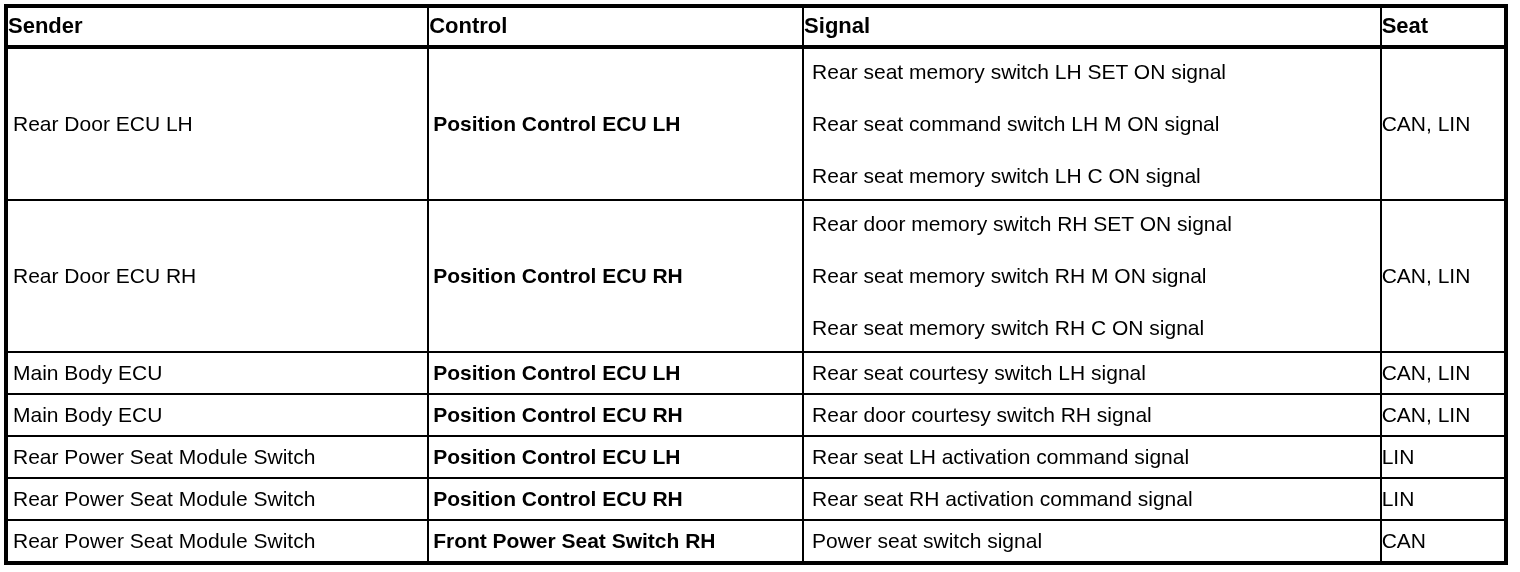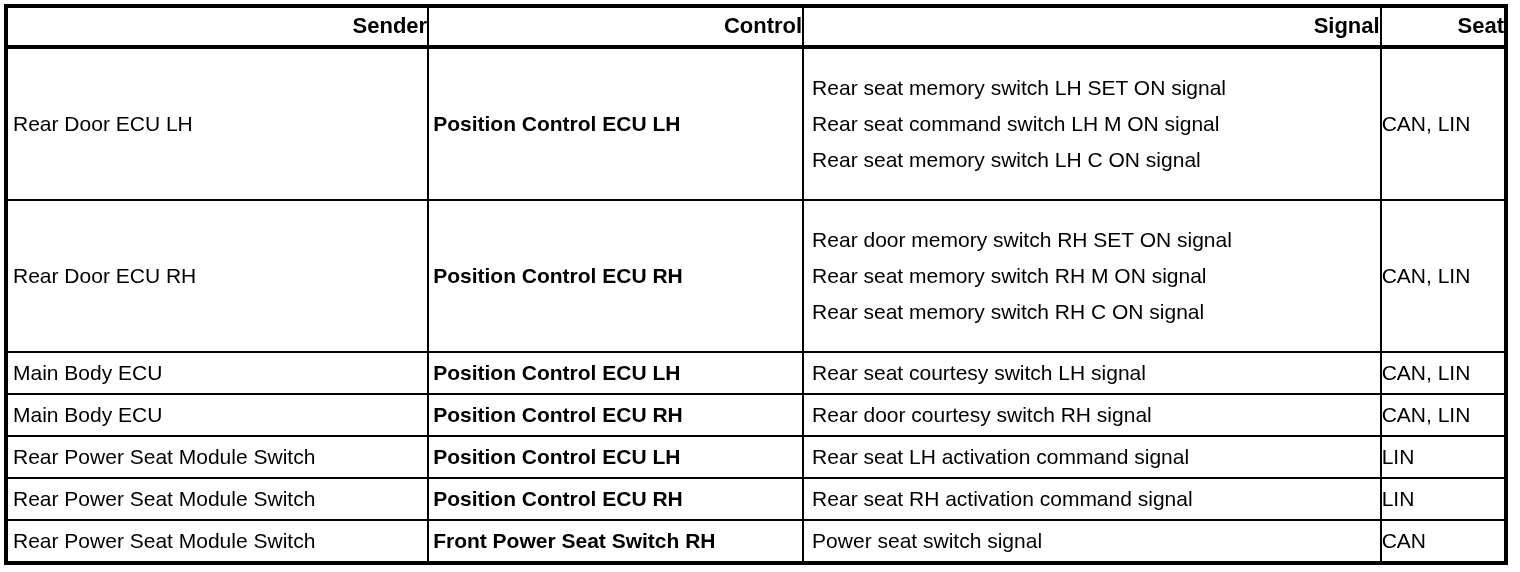--- a/index.html
+++ b/index.html
@@ -39,21 +39,21 @@
   table.comm-table col.c-sender   { width: 421px; }
   table.comm-table col.c-receiver { width: 374px; }
   table.comm-table col.c-signal   { width: 576px; }
   table.comm-table col.c-line     { width: 125px; }
 
   thead th {
     border-right: 2px solid #000000;
     border-bottom: 4px solid #000000;
     font-size: 22px;
     font-weight: bold;
-    text-align: right;
+    text-align: left;
     padding: 6px 0 7px 0;
     line-height: 1.1;
     white-space: nowrap;
   }
   thead th:last-child { border-right: none; }
 
   tbody td {
     border-right: 2px solid #000000;
     border-bottom: 2px solid #000000;
     font-size: 21px;
@@ -71,21 +71,21 @@
   td.cell-line     { padding-left: 0; }
 
   
   tr.row-tall td { height: 148px; }
   tr.row-short td { height: 38px; }
 
   .sig-list {
     display: flex;
     flex-direction: column;
     justify-content: space-between;
-    gap: 12px;
+    gap: 28px;
   }
   .sig-line { display: block; }
 </style>
 </head>
 <body>
 
 <div class="sheet">
   <table class="comm-table">
     <colgroup>
       <col class="c-sender">

